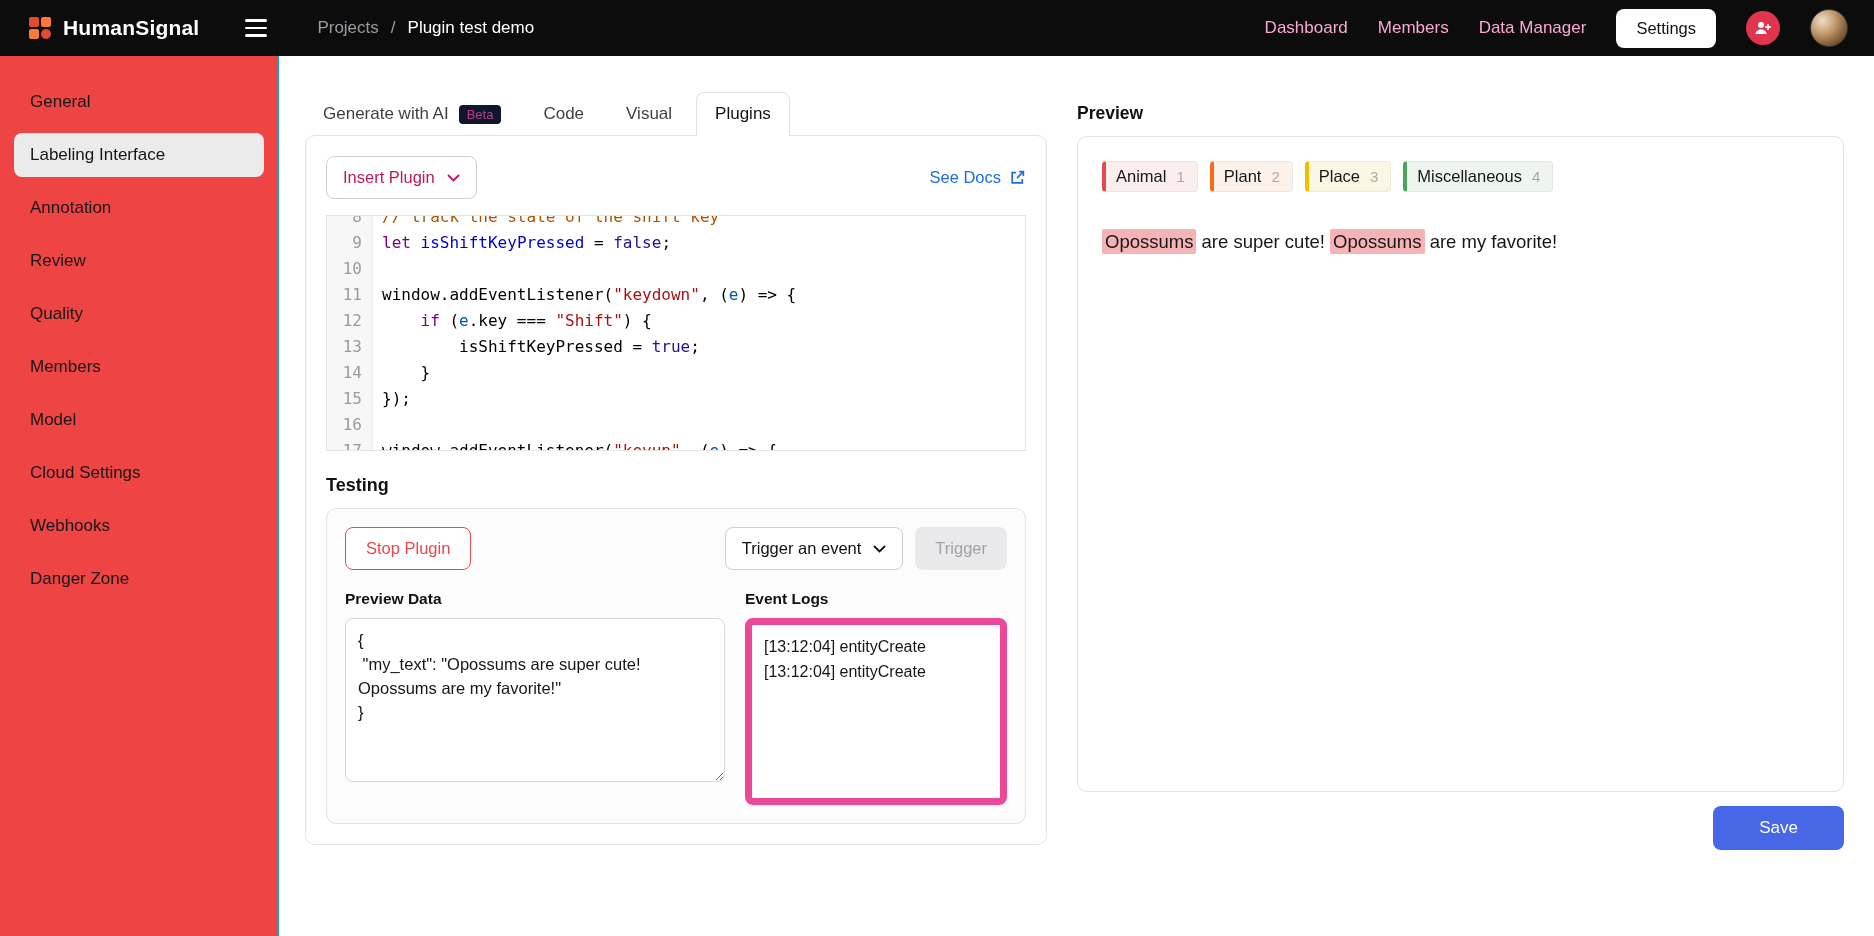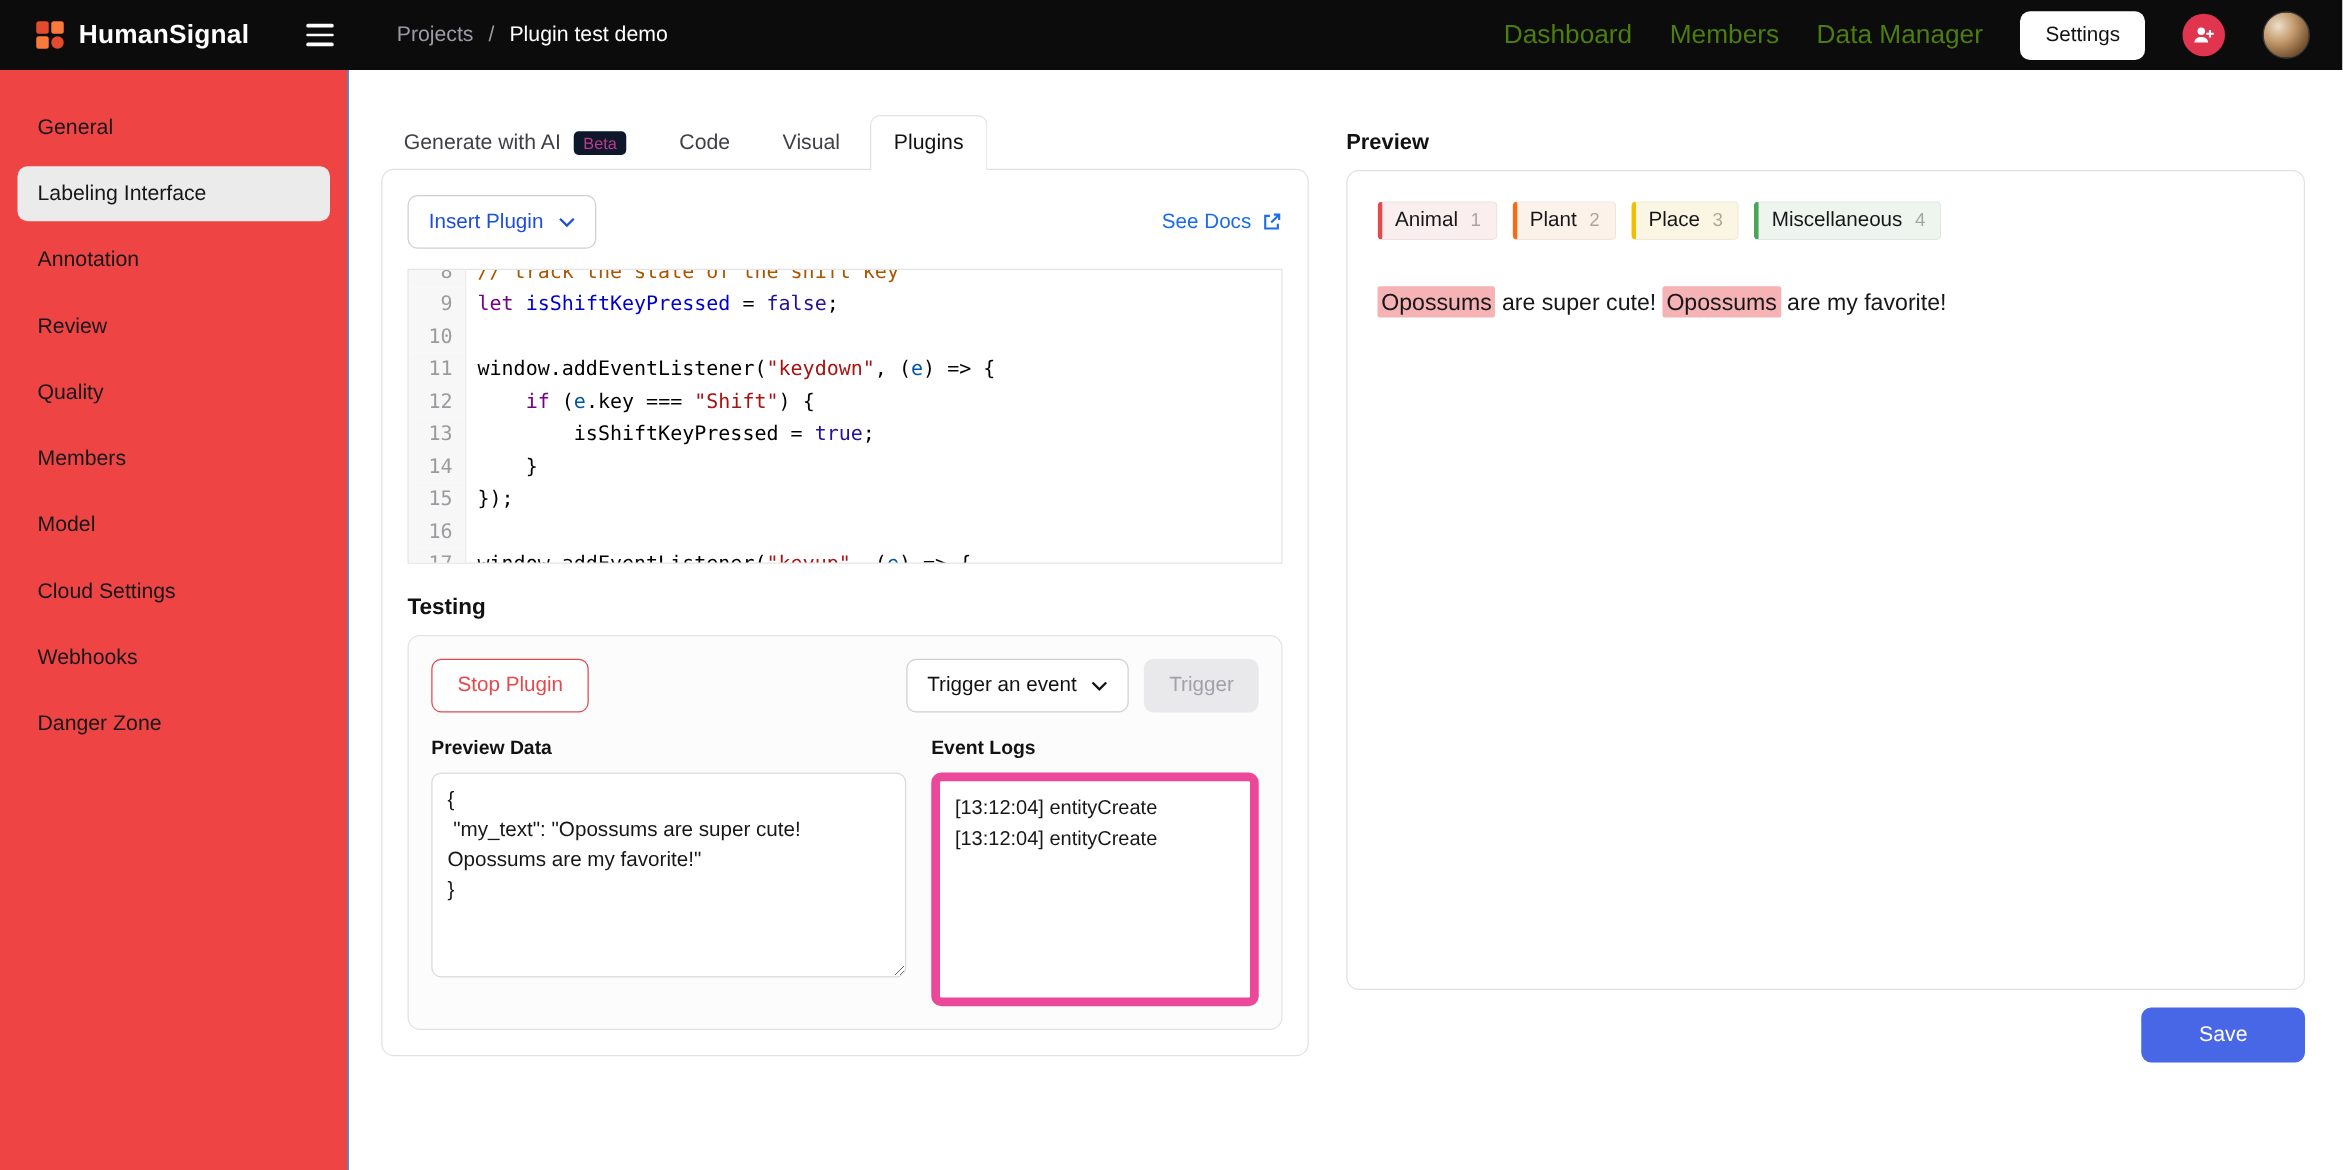--- a/index.html
+++ b/index.html
@@ -16,21 +16,21 @@
     display:flex; align-items:center; padding:0 26px 0 28px;
   }
   .logo { display:flex; align-items:center; gap:11px; font-size:21px; font-weight:700; letter-spacing:.2px; cursor:pointer; }
   .hamburger { margin-left:42px; display:flex; flex-direction:column; gap:5px; cursor:pointer; padding:4px; }
   .hamburger span { display:block; width:22px; height:2.4px; background:#fff; border-radius:2px; }
   .breadcrumb { margin-left:46px; display:flex; align-items:center; gap:12px; font-size:17px; }
   .bc-section { color:#9b9ba3; cursor:pointer; }
   .bc-sep { color:#9b9ba3; }
   .bc-current { color:#fff; }
   .topnav { margin-left:auto; display:flex; align-items:center; gap:30px; }
-  .topnav-link { color:#4d7c0f; font-size:21px; cursor:pointer; }
+  .topnav-link { color:#f9a8d4; font-size:17px; cursor:pointer; }
   .settings-btn { background:#fff; color:#121214; border:none; border-radius:8px; padding:10px 20px; font-size:16.5px; font-weight:500; }
   .invite-btn { width:34px; height:34px; border-radius:50%; background:#e0344f; border:none; display:flex; align-items:center; justify-content:center; }
   .avatar { width:38px; height:38px; border-radius:50%; cursor:pointer;
     background: radial-gradient(circle at 32% 30%, #ece0cc 0%, #c2996a 38%, #7a5634 72%, #402b18 100%);
     border:1px solid #3a3a3e; }
 
   
   .layout { display:flex; height:880px; }
   .sidebar { width:279px; border-right:1px solid #0ea5e9; padding:24px 14px; flex:none; background:#ef4444; }
   .side-item { padding:12px 16px; margin-bottom:9px; font-size:17px; color:#17171a; border-radius:8px; cursor:pointer; }
@@ -54,21 +54,21 @@
 
   .subtabs { height:46px; display:flex; align-items:flex-end; gap:6px; position:relative; z-index:2; margin-bottom:-1px; }
   .subtab { display:flex; align-items:center; gap:10px; padding:11px 18px 12px; font-size:17px; color:#3f3f46; cursor:pointer; }
   .subtab.active { background:#fff; border:1px solid #e2e2e4; border-bottom:none; border-radius:8px 8px 0 0; color:#121214; font-weight:500; }
   .badge-beta { background:#0f172a; color:#bf3a8e; font-size:13px; font-weight:500; padding:2px 8px; border-radius:4px; }
 
   .card { border:1px solid #e2e2e4; border-radius:10px; background:#fff; position:relative; z-index:1; }
   .editor-card { padding:20px; }
 
   .editor-toolbar { display:flex; align-items:center; justify-content:space-between; margin-bottom:16px; }
-  .insert-plugin { display:flex; align-items:center; gap:12px; background:#fff; border:1px solid #cfcfd3; border-radius:8px; padding:11px 16px; font-size:16.5px; color:#1d4ed8;justify-content:space-between; }
+  .insert-plugin { display:flex; align-items:center; gap:12px; background:#fff; border:1px solid #cfcfd3; border-radius:8px; padding:11px 16px; font-size:16.5px; color:#be185d;justify-content:space-between; }
   .see-docs { display:flex; align-items:center; gap:8px; color:#1a6ce8; font-size:16.5px; cursor:pointer; }
 
   .code-editor { border:1px solid #e4e4e7; height:236px; overflow:hidden; background:#fff;
     font-family:"DejaVu Sans Mono", monospace; font-size:16px; }
   .code-scroll { transform: translateY(-12px); }
   .code-line { display:flex; height:26px; line-height:26px; white-space:pre; }
   .line-num { flex:none; width:46px; text-align:right; padding-right:10px; color:#9b9b9f; background:#f7f7f8; border-right:1px solid #ededef; }
   .line-content { padding-left:9px; color:#000; }
   .tok-comment { color:#aa5500; }
   .tok-keyword { color:#770088; }

